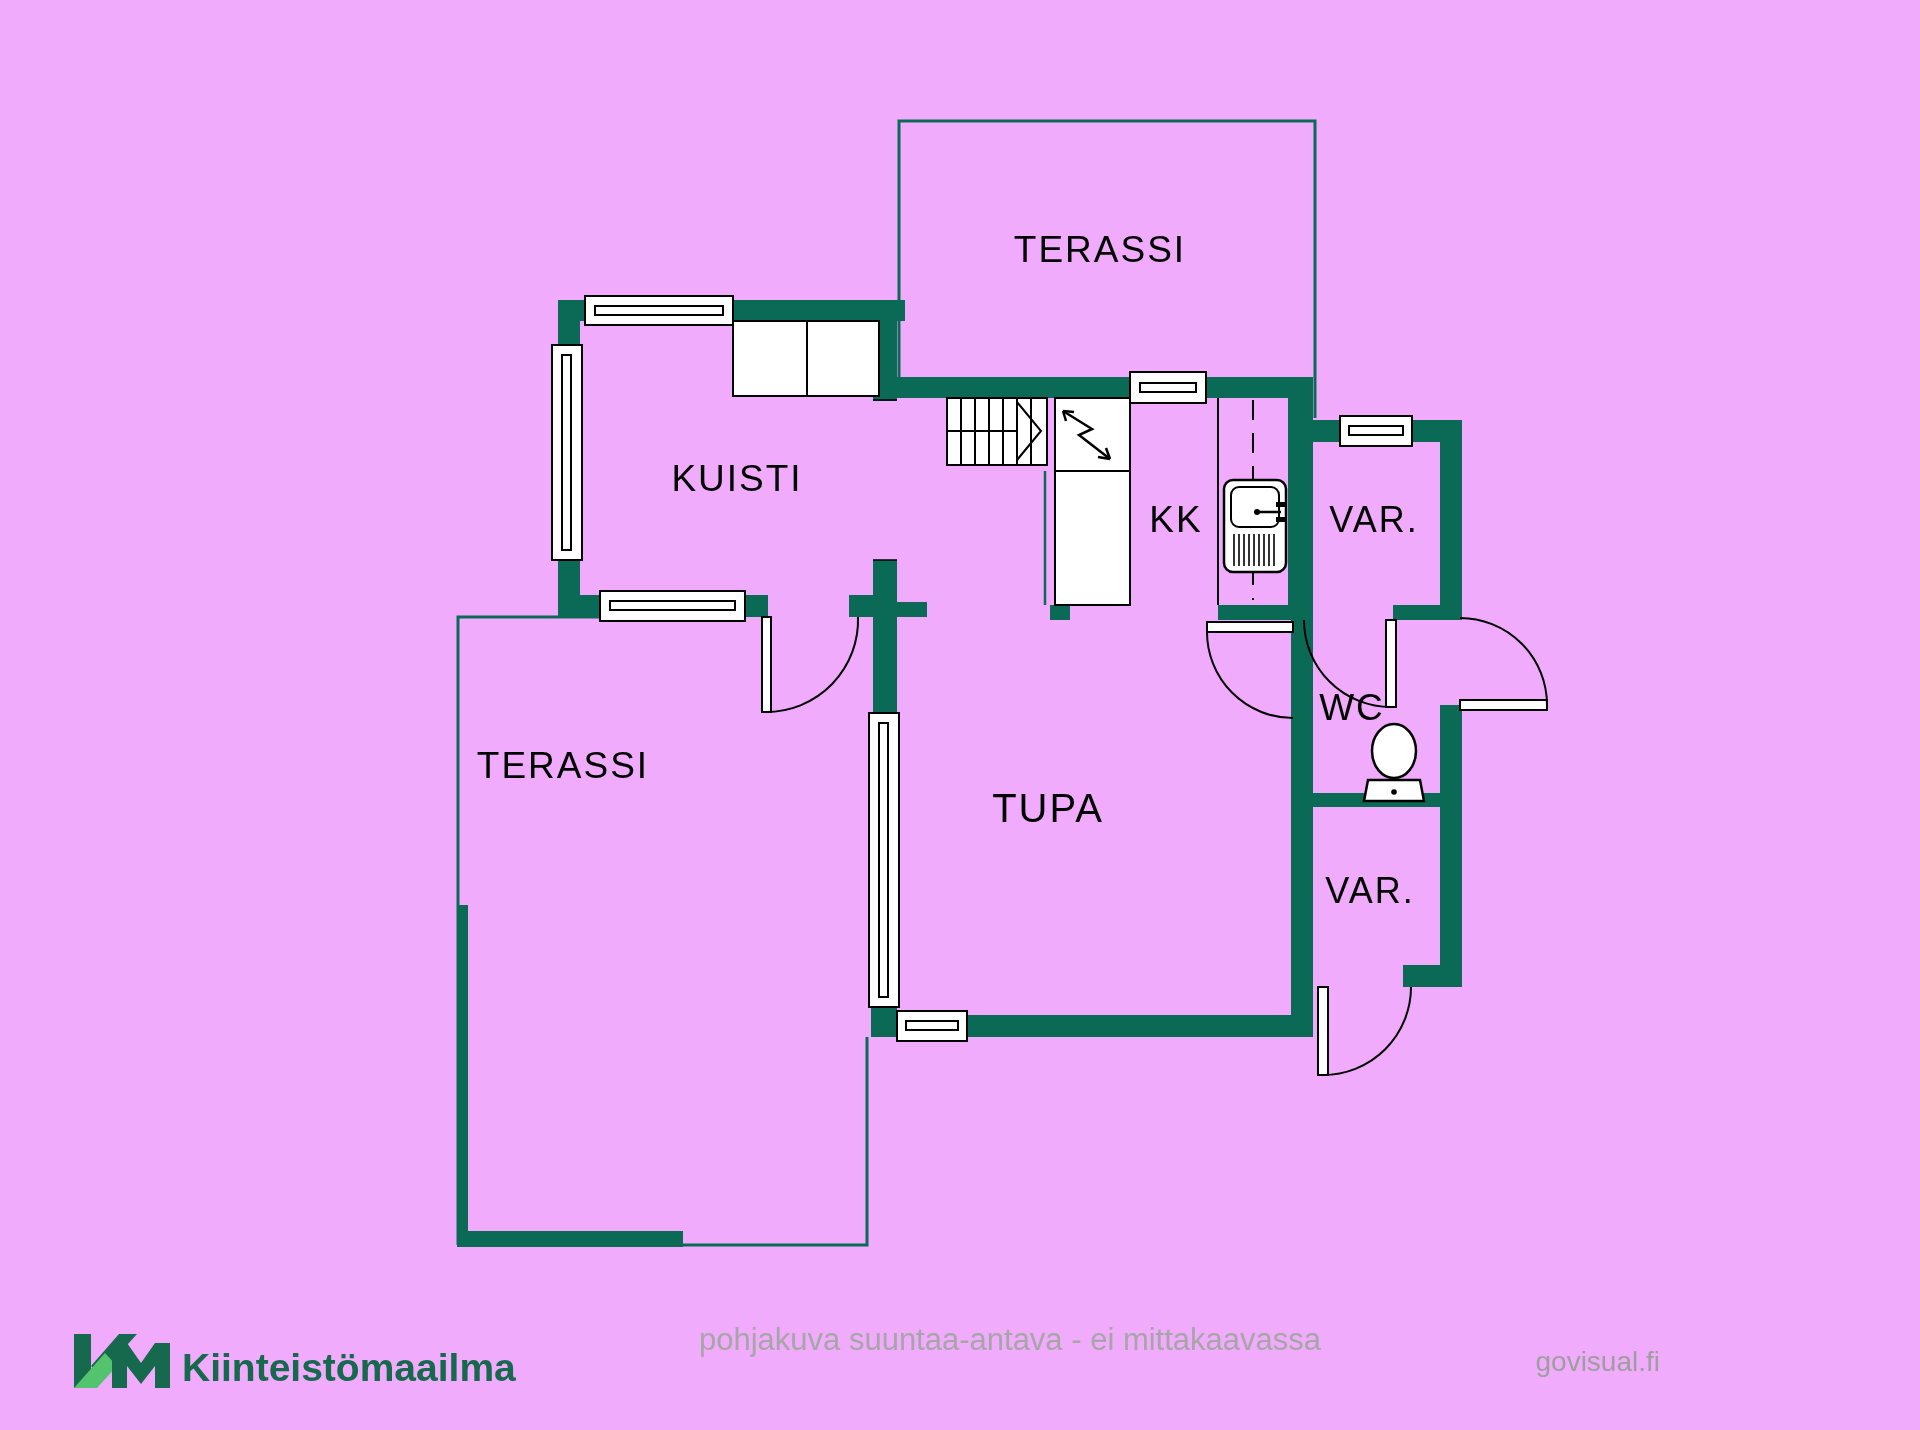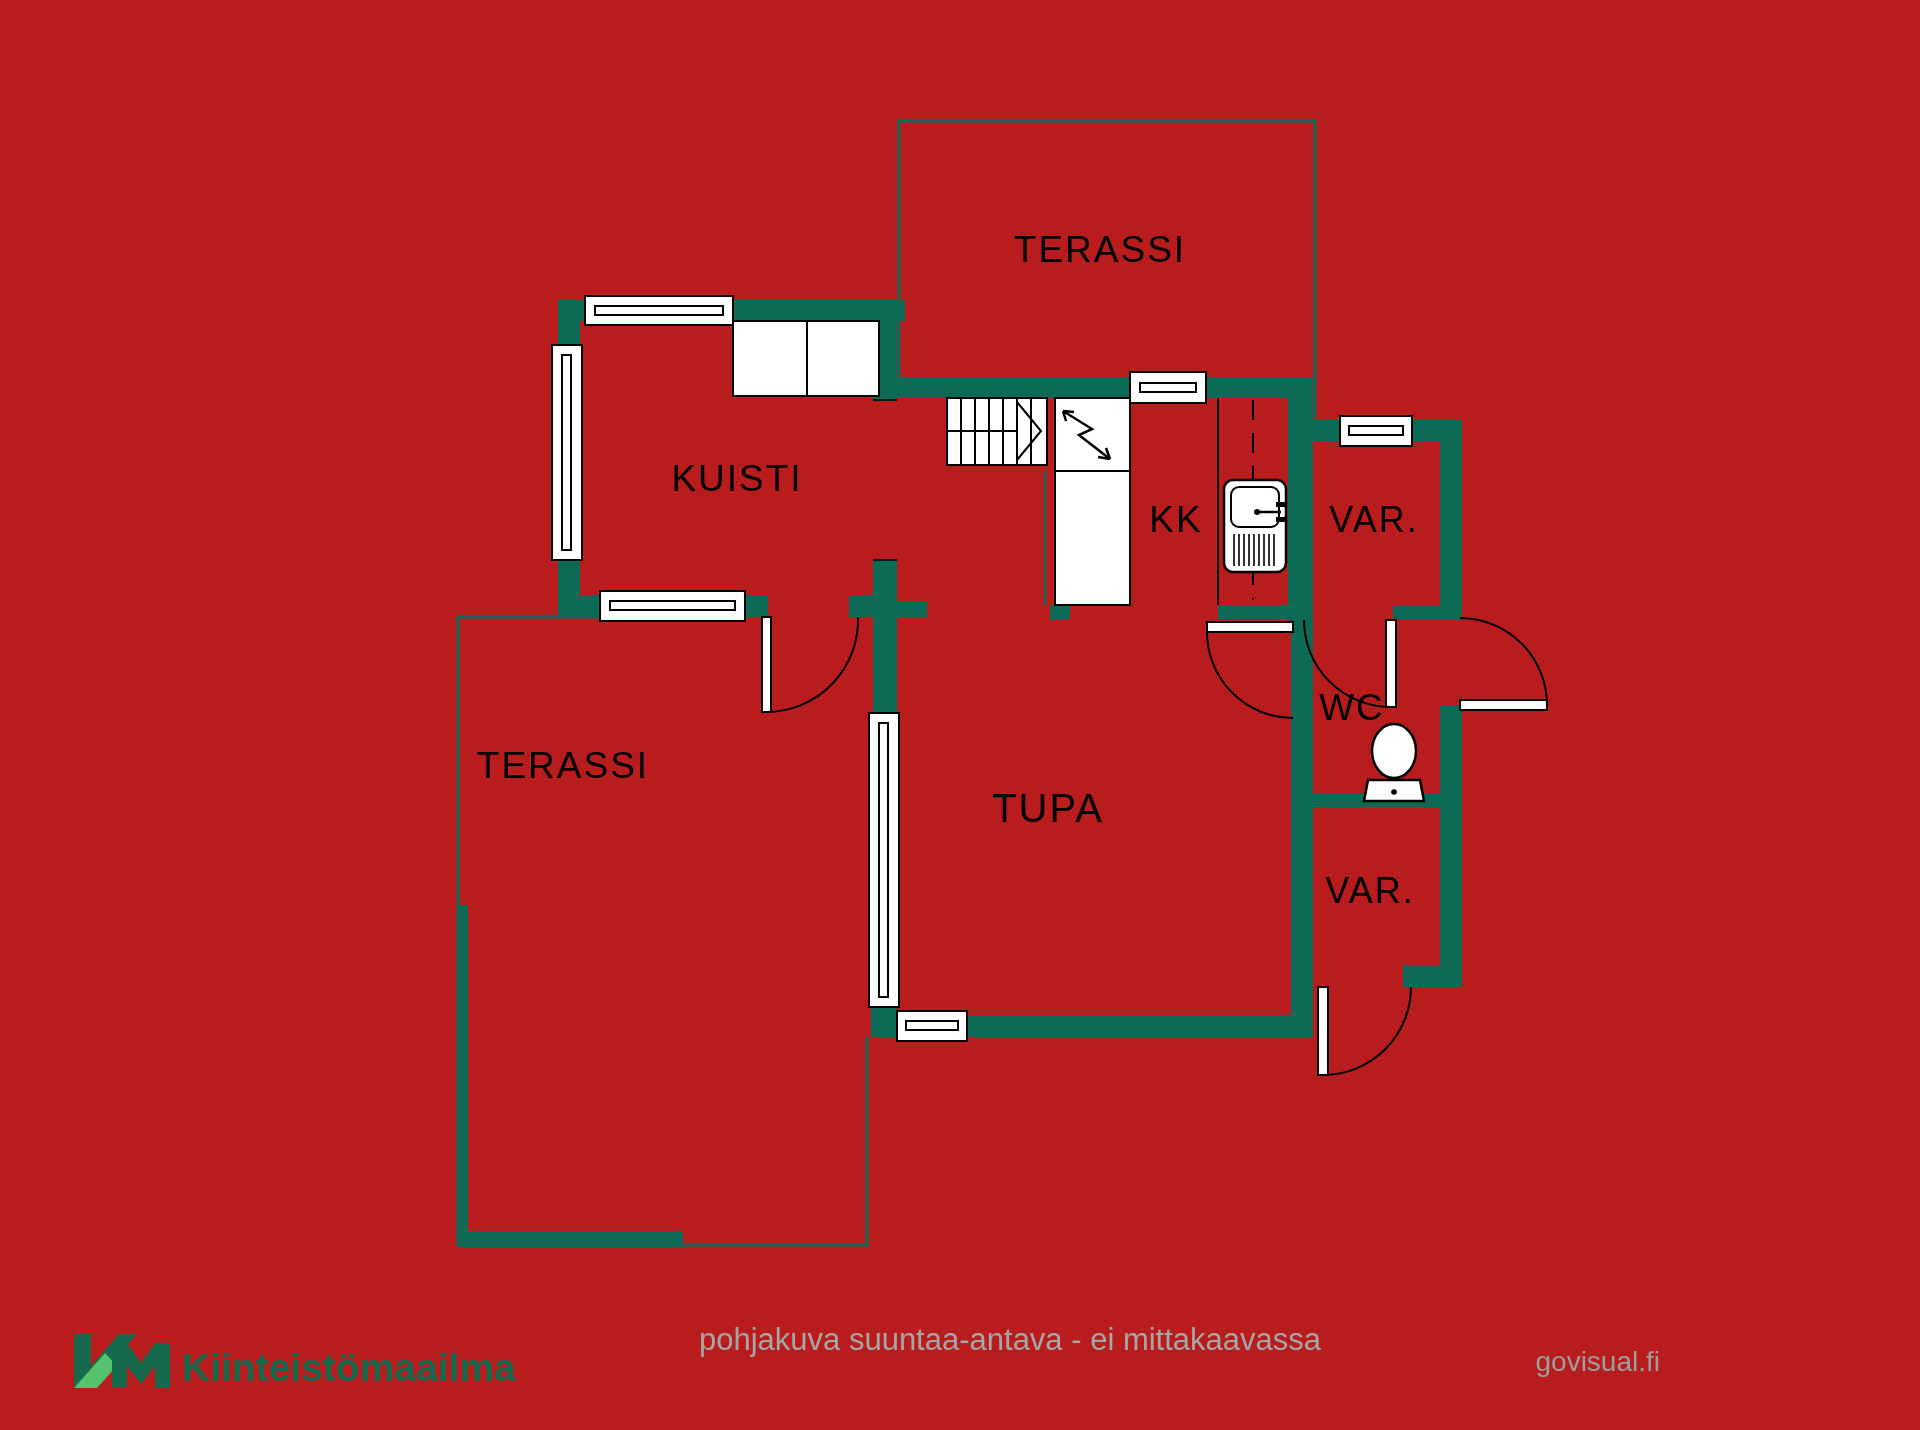--- a/index.html
+++ b/index.html
@@ -1,16 +1,16 @@
 <!DOCTYPE html>
 <html><head>
 <meta charset="utf-8">
 <style>
   html,body{margin:0;padding:0;background:#ffffff;}
-  .page{position:relative;width:1920px;height:1430px;background:#b91c1c;overflow:hidden;
+  .page{position:relative;width:1920px;height:1430px;background:#f0abfc;overflow:hidden;
         font-family:"Liberation Sans", sans-serif;}
   svg{display:block;}
   .room-label{font-family:"Liberation Sans", sans-serif;fill:#000000;letter-spacing:2px;}
   .footer-gray{font-family:"Liberation Sans", sans-serif;fill:#a6a6a6;}
   .credit-gray{font-family:"Liberation Sans", sans-serif;fill:#9e9e9e;}
   .logo-text{font-family:"Liberation Sans", sans-serif;font-weight:700;fill:#17694e;letter-spacing:0px;}
 </style>
 </head>
 <body>
 

